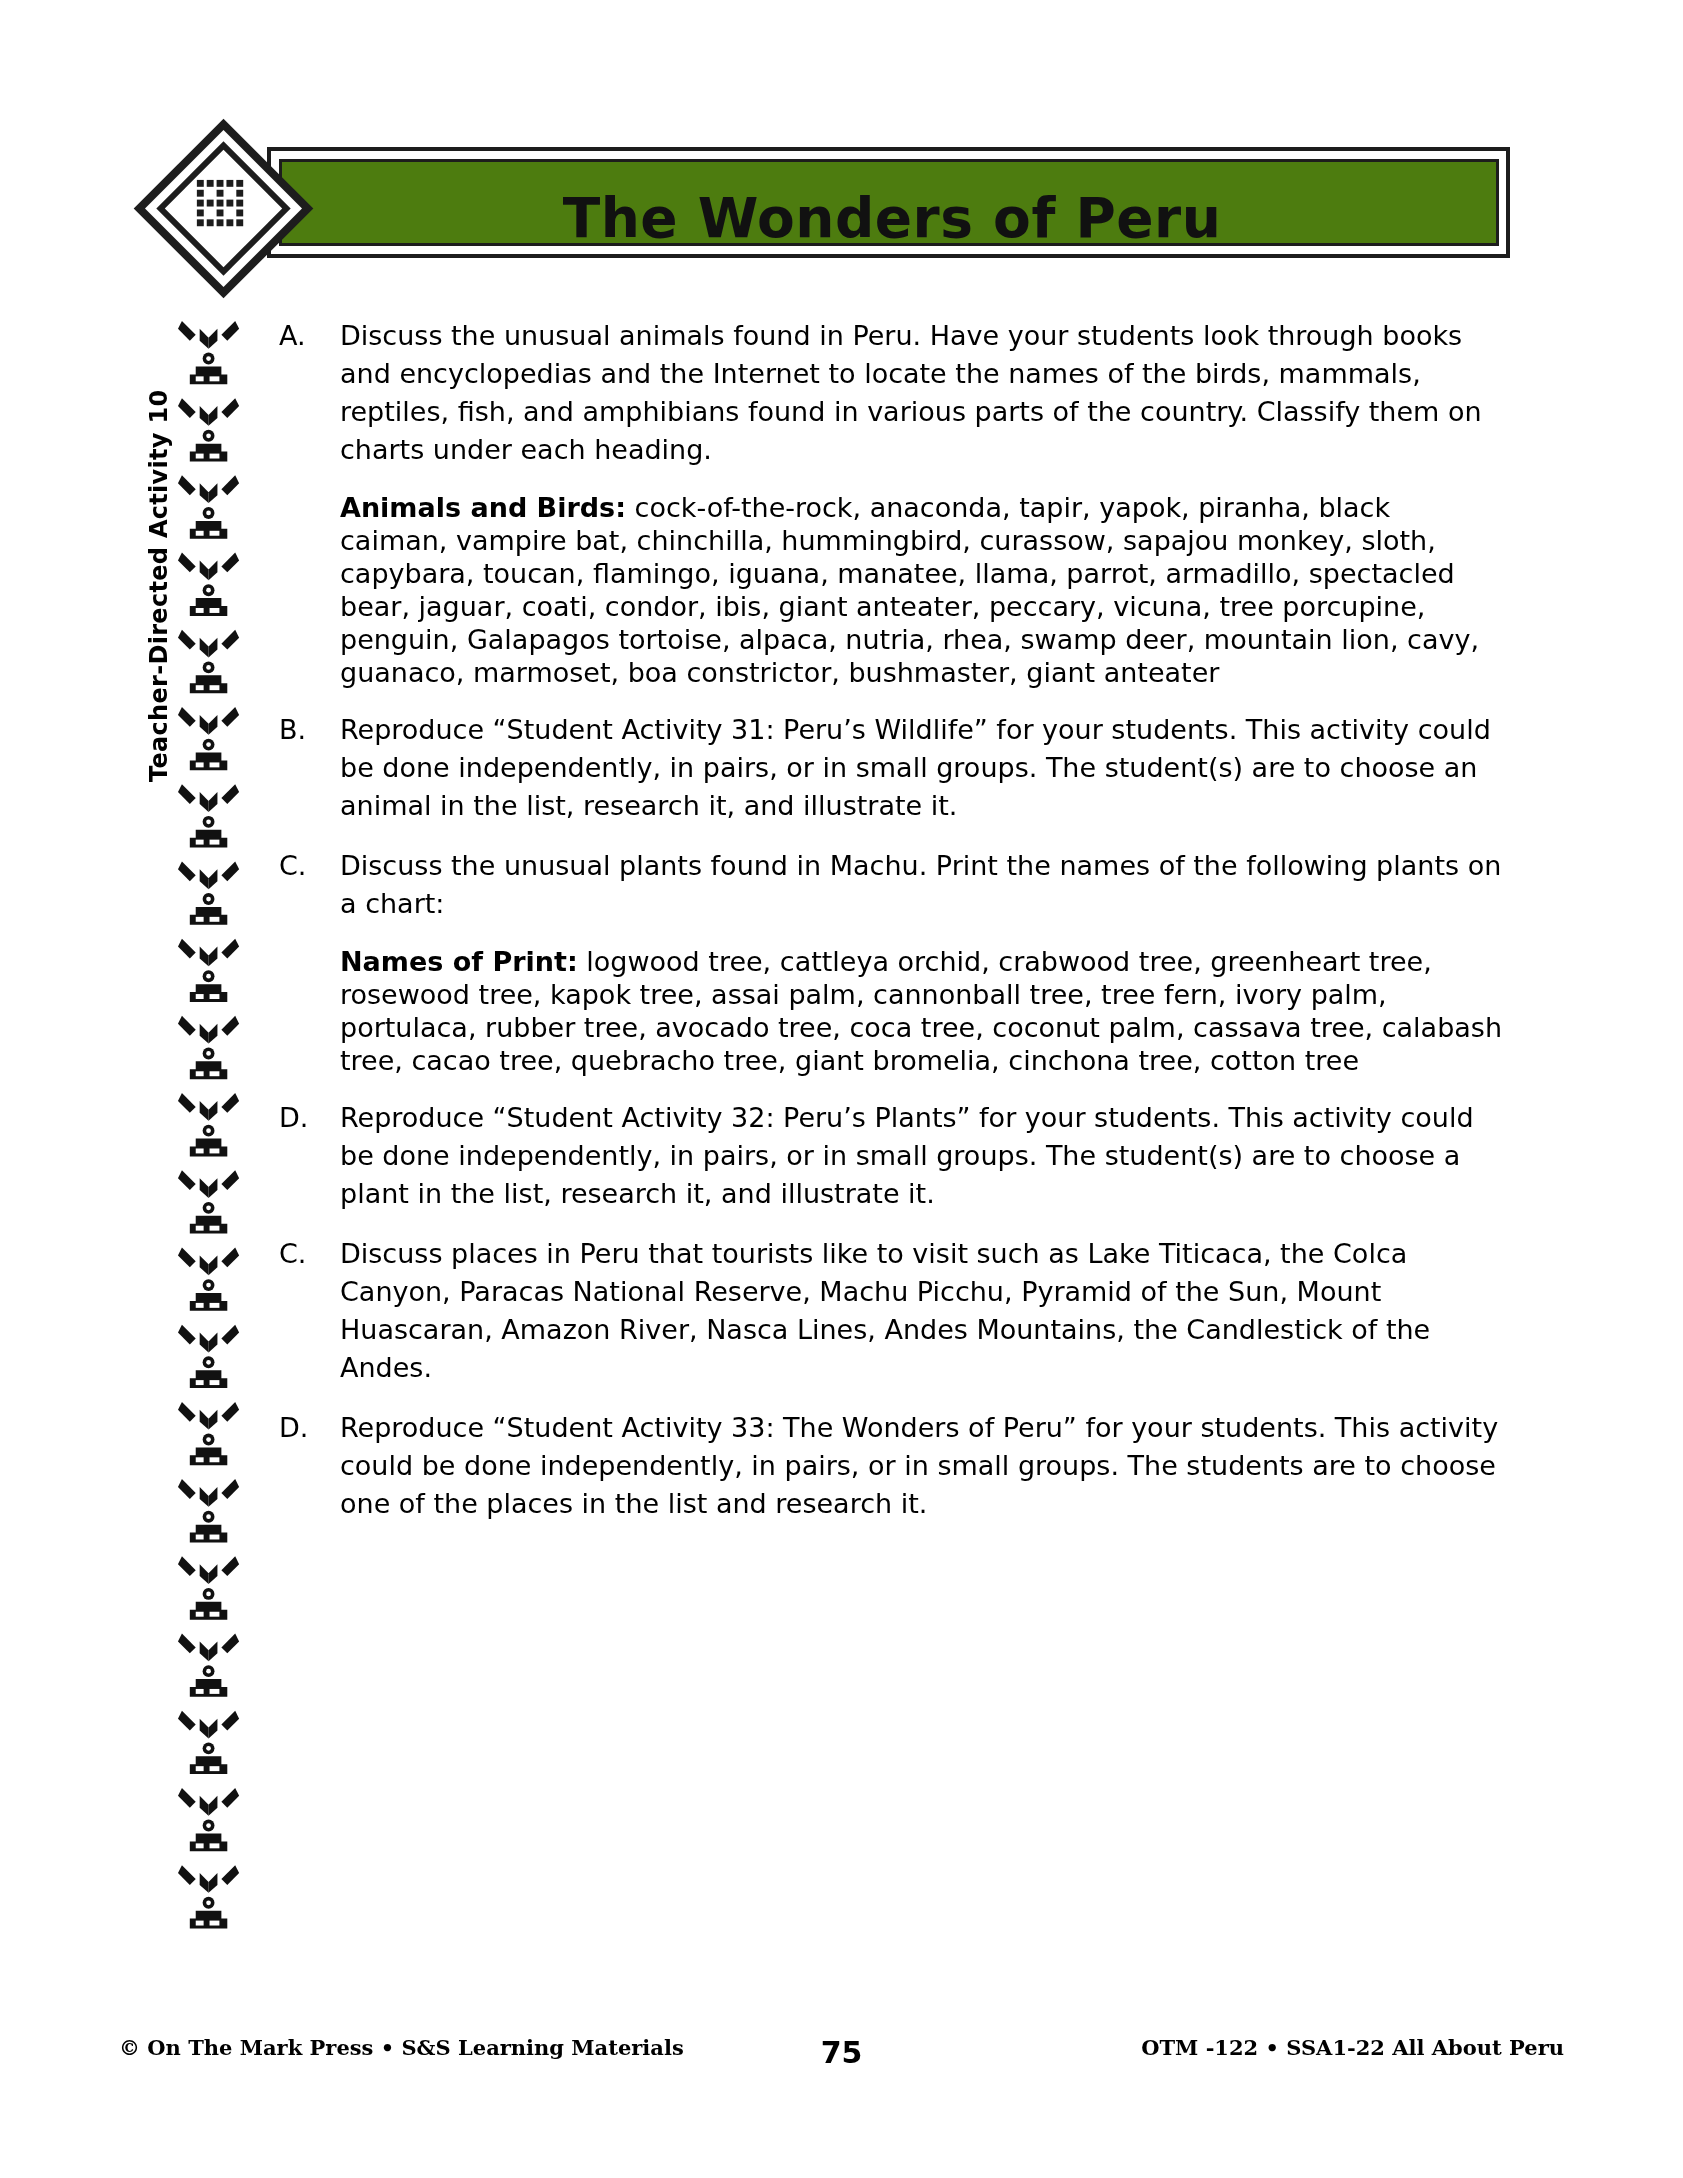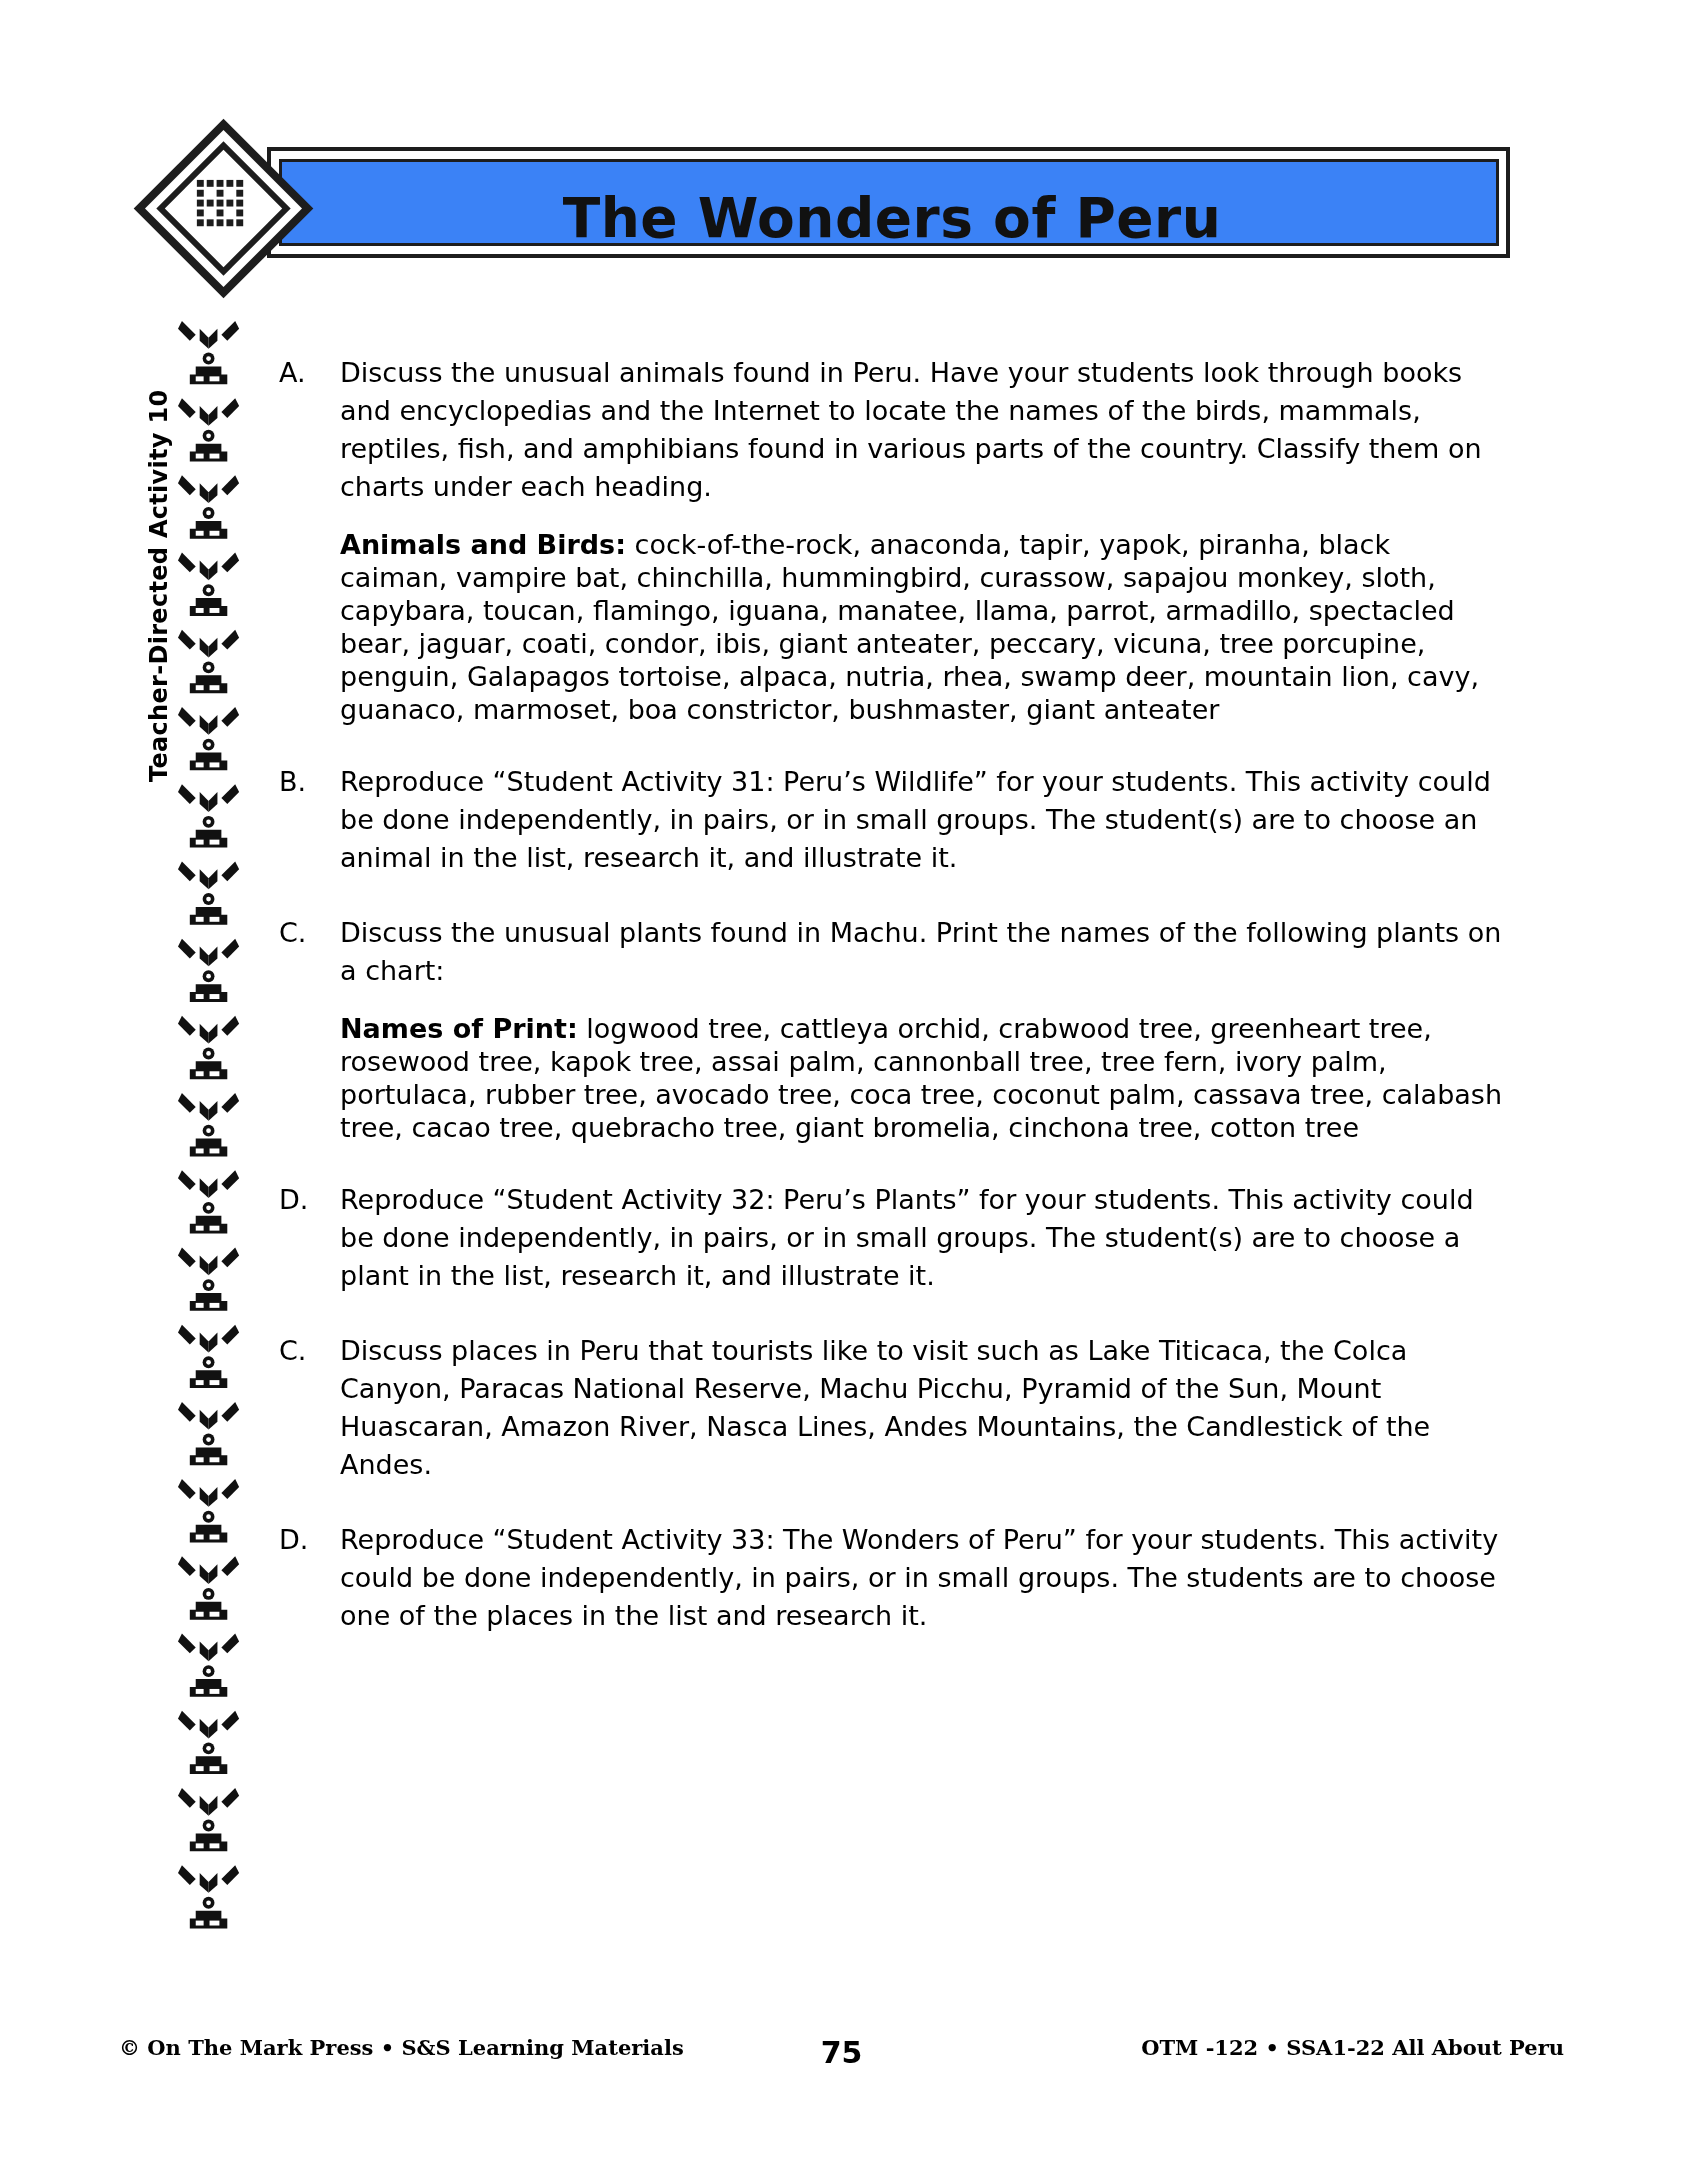--- a/index.html
+++ b/index.html
@@ -39,21 +39,21 @@
     border: 4px solid #1d1d1d;
     background: #ffffff;
     box-sizing: border-box;
   }
   .banner-inner {
     position: absolute;
     left: 12px; top: 22px;
     width: 1220px;
     height: 87px;
     border: 3px solid #1d1d1d;
-    background: #3b82f6;
+    background: #4d7c0f;
     box-sizing: border-box;
   }
   .banner-title {
     position: absolute;
     left: 0;
     top: 24px;
     width: 1220px;
     text-align: center;
     font-family: "DejaVu Sans", sans-serif;
     font-size: 55px;
@@ -148,21 +148,20 @@
     left: 0;
     top: 0;
     width: 46px;
     font-size: 27px;
     line-height: 38px;
   }
   .para {
     font-size: 27px;
     line-height: 38px;
     text-align: left;
-    margin-top: 37px;
   }
   .sub {
     margin-top: 16px;
     margin-bottom: 22px;
     padding-left: 61px;
     font-size: 27px;
     line-height: 33px;
   }
   .sub .lead {
     font-weight: bold;

